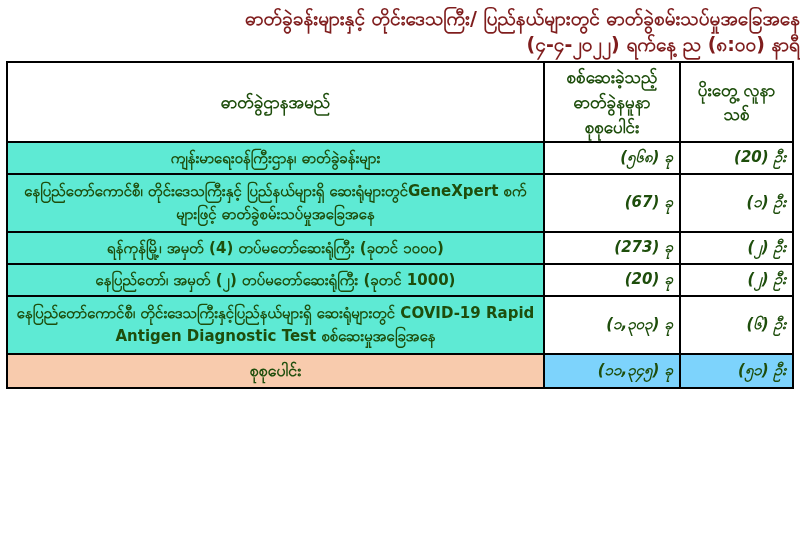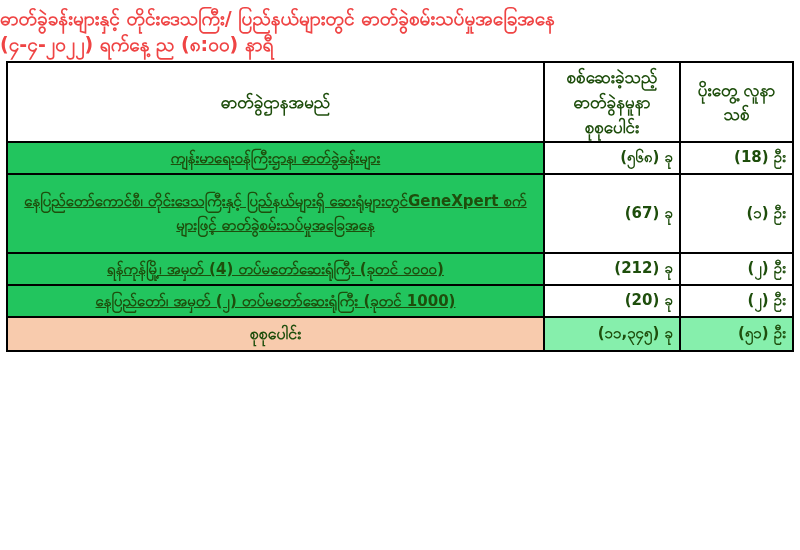--- a/index.html
+++ b/index.html
@@ -11,22 +11,22 @@
     font-family: "DejaVu Sans", "Liberation Sans", sans-serif;
     overflow: hidden;
   }
   .page {
     width: 800px;
     height: 550px;
     box-sizing: border-box;
     padding-top: 6px;
   }
   .title-block {
-    text-align: left;
-    color: #ef4444;
+    text-align: right;
+    color: #7f1d1d;
     font-weight: bold;
     line-height: 1.35;
   }
   .title-line1 { font-size: 19px; }
   .title-line2 { font-size: 19px; }
   table.data {
     border-collapse: collapse;
     table-layout: fixed;
     margin: 4px auto 0 auto;
     width: 786px;
@@ -52,26 +52,27 @@
     text-align: center;
     font-size: 15px;
     line-height: 1.55;
   }
   td.num-cell {
     background: #ffffff;
     text-align: right;
     font-size: 15px;
     padding-right: 10px;
     white-space: nowrap;
+    font-style: italic;
   }
-  tr.green td.name-cell { background: #22c55e; text-decoration: underline; }
+  tr.green td.name-cell { background: #5eead4; }
   tr.total-row td.name-cell { background: #f8cbad; font-size: 16px; }
-  tr.total-row td.num-cell { background: #86efac; }
+  tr.total-row td.num-cell { background: #7dd3fc; }
   tr.r-short { height: 32px; }
-  tr.r-tall  { height: 79px; }
+  tr.r-tall  { height: 58px; }
   tr.r-hdr   { height: 78px; }
   tr.r-total { height: 34px; }
 </style>
 </head>
 <body>
 
 <div class="page">
 
   <div class="title-block">
     <div class="title-line1">ဓာတ်ခွဲခန်းများနှင့် တိုင်းဒေသကြီး/ ပြည်နယ်များတွင် ဓာတ်ခွဲစမ်းသပ်မှုအခြေအနေ</div>
@@ -87,42 +88,47 @@
     <tbody>
       <tr class="r-hdr">
         <td class="hdr">ဓာတ်ခွဲဌာနအမည်</td>
         <td class="hdr">စစ်ဆေးခဲ့သည့် ဓာတ်ခွဲနမူနာ စုစုပေါင်း</td>
         <td class="hdr">ပိုးတွေ့ လူနာသစ်</td>
       </tr>
 
       <tr class="green r-short">
         <td class="name-cell">ကျန်းမာရေးဝန်ကြီးဌာန၊ ဓာတ်ခွဲခန်းများ</td>
         <td class="num-cell">(၅၆၈) ခု</td>
-        <td class="num-cell">(18) ဦး</td>
+        <td class="num-cell">(20) ဦး</td>
       </tr>
 
       <tr class="green r-tall">
         <td class="name-cell">နေပြည်တော်ကောင်စီ၊ တိုင်းဒေသကြီးနှင့် ပြည်နယ်များရှိ ဆေးရုံများတွင်GeneXpert စက်များဖြင့် ဓာတ်ခွဲစမ်းသပ်မှုအခြေအနေ</td>
         <td class="num-cell">(67) ခု</td>
         <td class="num-cell">(၁) ဦး</td>
       </tr>
 
       <tr class="green r-short">
         <td class="name-cell">ရန်ကုန်မြို့၊ အမှတ် (4) တပ်မတော်ဆေးရုံကြီး (ခုတင် ၁၀၀၀)</td>
-        <td class="num-cell">(212) ခု</td>
+        <td class="num-cell">(273) ခု</td>
         <td class="num-cell">(၂) ဦး</td>
       </tr>
 
       <tr class="green r-short">
         <td class="name-cell">နေပြည်တော်၊ အမှတ် (၂) တပ်မတော်ဆေးရုံကြီး (ခုတင် 1000)</td>
         <td class="num-cell">(20) ခု</td>
         <td class="num-cell">(၂) ဦး</td>
       </tr>
 
 
+      <tr class="green r-tall">
+        <td class="name-cell">နေပြည်တော်ကောင်စီ၊ တိုင်းဒေသကြီးနှင့်ပြည်နယ်များရှိ ဆေးရုံများတွင် COVID-19 Rapid Antigen Diagnostic Test စစ်ဆေးမှုအခြေအနေ</td>
+        <td class="num-cell">(၁,၃၀၃) ခု</td>
+        <td class="num-cell">(၆) ဦး</td>
+      </tr>
 
 
       <tr class="total-row r-total">
         <td class="name-cell">စုစုပေါင်း</td>
         <td class="num-cell">(၁၁,၃၄၅) ခု</td>
         <td class="num-cell">(၅၁) ဦး</td>
       </tr>
     </tbody>
   </table>
 

